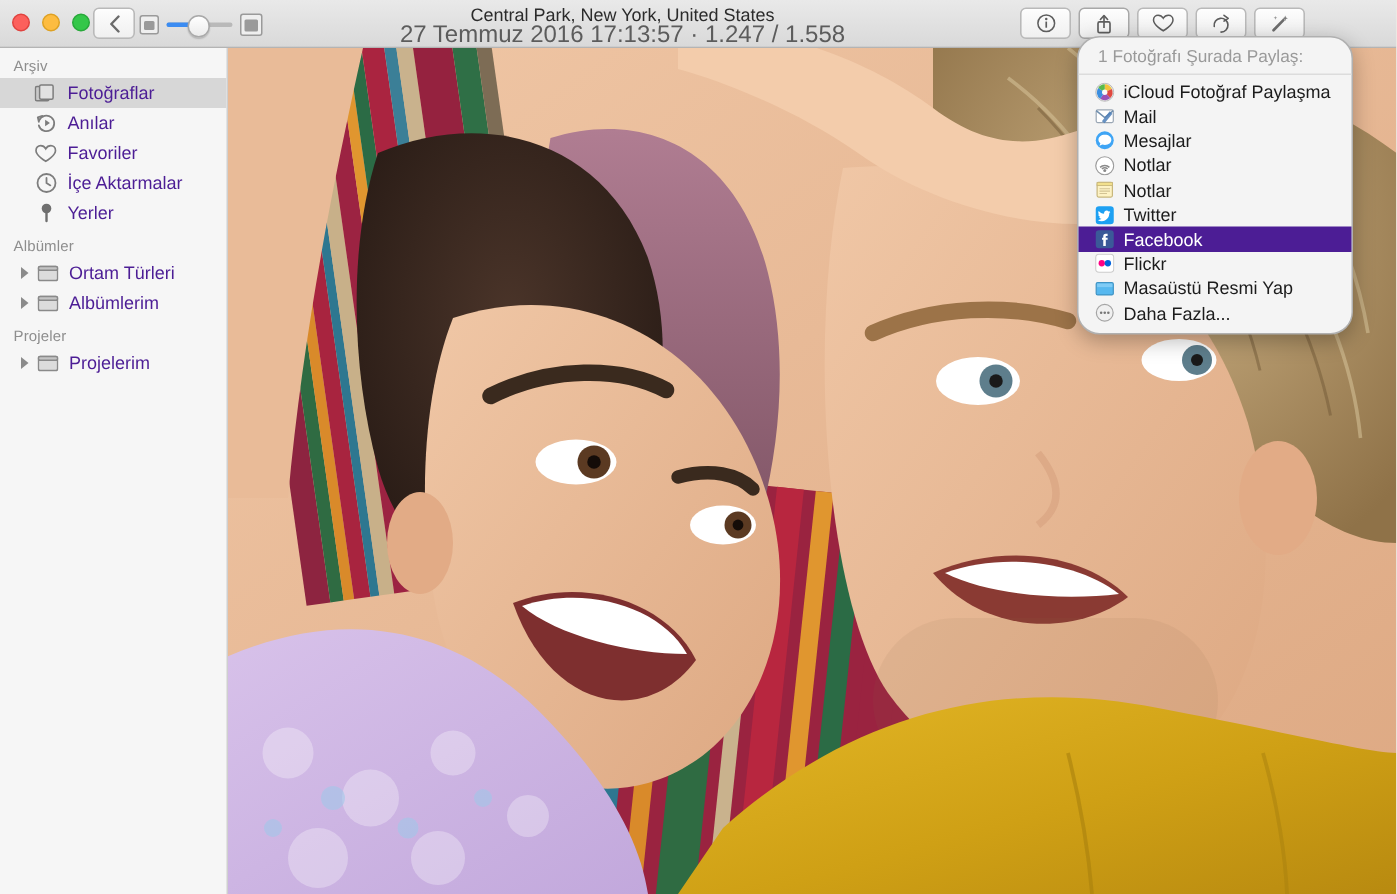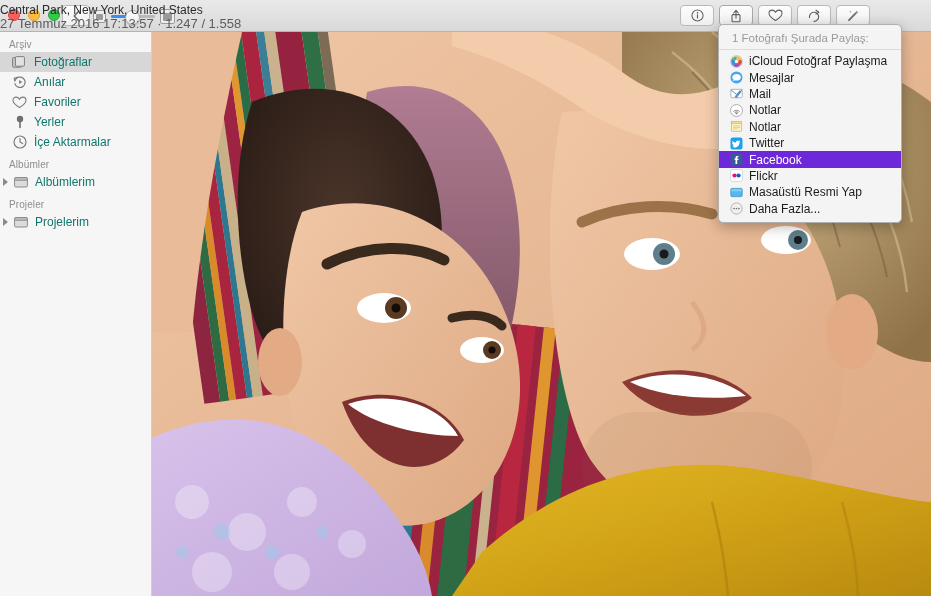--- a/index.html
+++ b/index.html
@@ -54,59 +54,59 @@
     background:#b9b9b9;
   }
   .sliderFill{position:absolute;left:0;top:0;height:3px;border-radius:2px;background:#3b8cf2;}
   .sliderKnob{
     position:absolute;top:-5px;width:13px;height:13px;border-radius:50%;
     background:linear-gradient(to bottom,#ffffff,#ebebeb);
     border:1px solid #a9a9a9;box-shadow:0 1px 1px rgba(0,0,0,.18);
   }
 
   .titleblock{
-    position:absolute;left:0;top:3px;width:830px;
+    position:absolute;left:0;top:3px;width:830px;text-align:center;
     pointer-events:none;
   }
   .title-main{font-size:12px;color:#2b2b2b;line-height:14px;}
-  .title-sub{font-size:13px;color:#5c5c5c;line-height:13px;}
+  .title-sub{font-size:16px;color:#5c5c5c;line-height:13px;}
 
   
   .sidebar{
     position:absolute;left:0;top:32px;width:152px;height:564px;
     background:#f6f6f6;border-right:1px solid #cfcfcf;box-sizing:border-box;
     overflow:hidden;
   }
   .sb-head{
     font-size:10px;color:#8e8e8e;padding:7px 0 2px 9px;letter-spacing:.1px;
   }
   .sb-item{
-    display:flex;align-items:center;height:20px;padding-left:2px;
-    font-size:12px;color:#0f766e;cursor:default;box-sizing:border-box;
+    display:flex;align-items:center;height:20px;padding-left:13px;
+    font-size:12px;color:#4c1d95;cursor:default;box-sizing:border-box;
   }
   .sb-item.selected{background:#d7d7d7;}
   .sb-ico{width:17px;height:16px;margin-right:6px;display:flex;align-items:center;justify-content:center;flex:0 0 auto;}
   .disc{
     width:9px;height:9px;margin-right:1px;flex:0 0 auto;position:relative;
   }
   .disc::before{
     content:"";position:absolute;left:1px;top:0px;
     border-left:5px solid #8b8b8b;border-top:4px solid transparent;border-bottom:4px solid transparent;
   }
 
   
   .photo{
     position:absolute;left:152px;top:32px;width:779px;height:564px;overflow:hidden;
     background:#d8c9b8;
   }
 
   
   .menu{
     position:absolute;left:718px;top:24px;width:184px;
-    background:#f4f4f4;border:1px solid #b0b0b0;border-radius:5px;
+    background:#f4f4f4;border:1px solid #b0b0b0;border-radius:15px;
     box-shadow:0 4px 14px rgba(0,0,0,.28);
     padding:4px 0 5px 0;box-sizing:border-box;
     z-index:40;
   }
   .menu-title{
     font-size:11.5px;color:#9a9a9a;padding:3px 0 5px 13px;
     border-bottom:1px solid #dcdcdc;margin-bottom:3px;
   }
   .mi{
     display:flex;align-items:center;height:16.4px;padding:0 6px 0 11px;
@@ -229,38 +229,48 @@
           <span class="sb-ico">
             <svg xmlns="http://www.w3.org/2000/svg" width="15" height="13" viewBox="0 0 16 14">
               <path d="M8 12.4 C8 12.4 1 8.4 1 4.6 C1 2.5 2.6 1.2 4.3 1.2 C5.8 1.2 7.3 2.2 8 3.4 C8.7 2.2 10.2 1.2 11.7 1.2 C13.4 1.2 15 2.5 15 4.6 C15 8.4 8 12.4 8 12.4 Z" fill="none" stroke="#7d7d7d" stroke-width="1.2"></path>
             </svg>
           </span>
           <span>Favoriler</span>
         </div>
         <div class="sb-item">
           <span style="width: 9px; flex: 0 0 auto;"></span>
           <span class="sb-ico">
+            <svg xmlns="http://www.w3.org/2000/svg" width="14" height="14" viewBox="0 0 14 14">
+              <circle cx="7" cy="7" r="6" fill="none" stroke="#7d7d7d" stroke-width="1.2"></circle>
+              <path d="M7 3.6 V7 L9.6 8.6" fill="none" stroke="#7d7d7d" stroke-width="1.2" stroke-linecap="round"></path>
+            </svg>
+          </span>
+          <span>İçe Aktarmalar</span>
+        </div>
+        <div class="sb-item">
+          <span style="width: 9px; flex: 0 0 auto;"></span>
+          <span class="sb-ico">
             <svg xmlns="http://www.w3.org/2000/svg" width="10" height="14" viewBox="0 0 10 14">
               <circle cx="5" cy="4" r="3.2" fill="#6f6f6f"></circle>
               <rect x="4.2" y="6.6" width="1.6" height="6.6" rx="0.8" fill="#6f6f6f"></rect>
             </svg>
           </span>
           <span>Yerler</span>
         </div>
-        <div class="sb-item">
-          <span style="width: 9px; flex: 0 0 auto;"></span>
-          <span class="sb-ico">
-            <svg xmlns="http://www.w3.org/2000/svg" width="14" height="14" viewBox="0 0 14 14">
-              <circle cx="7" cy="7" r="6" fill="none" stroke="#7d7d7d" stroke-width="1.2"></circle>
-              <path d="M7 3.6 V7 L9.6 8.6" fill="none" stroke="#7d7d7d" stroke-width="1.2" stroke-linecap="round"></path>
-            </svg>
-          </span>
-          <span>İçe Aktarmalar</span>
-        </div>
         <div class="sb-head">Albümler</div>
+        <div class="sb-item">
+          <span class="disc"></span>
+          <span class="sb-ico">
+            <svg xmlns="http://www.w3.org/2000/svg" width="14" height="12" viewBox="0 0 14 12">
+              <rect x="0.6" y="1.6" width="12.8" height="9.4" rx="1.2" fill="#dcdcdc" stroke="#8a8a8a" stroke-width="1"></rect>
+              <rect x="0.6" y="1.6" width="12.8" height="2.6" rx="1.2" fill="#c4c4c4" stroke="#8a8a8a" stroke-width="1"></rect>
+            </svg>
+          </span>
+          <span>Ortam Türleri</span>
+        </div>
         <div class="sb-item">
           <span class="disc"></span>
           <span class="sb-ico">
             <svg xmlns="http://www.w3.org/2000/svg" width="14" height="12" viewBox="0 0 14 12">
               <rect x="0.6" y="1.6" width="12.8" height="9.4" rx="1.2" fill="#dcdcdc" stroke="#8a8a8a" stroke-width="1"></rect>
               <rect x="0.6" y="1.6" width="12.8" height="2.6" rx="1.2" fill="#c4c4c4" stroke="#8a8a8a" stroke-width="1"></rect>
             </svg>
           </span>
           <span>Albümlerim</span>
         </div>
@@ -445,35 +455,35 @@
               <path d="M3.4 10.9 A5.3 5.3 0 0 1 2.2 3.6 L6.5 6.5 Z" fill="#3b8ee0"></path>
               <path d="M2.2 3.6 A5.3 5.3 0 0 1 6.5 1.2 L6.5 6.5 Z" fill="#59ba4a"></path>
               <circle cx="6.5" cy="6.5" r="1.8" fill="#fafafa"></circle>
             </svg>
           </span>
           <span>iCloud Fotoğraf Paylaşma</span>
         </div>
         <div class="mi">
           <span class="mi-ico">
             <svg xmlns="http://www.w3.org/2000/svg" width="13" height="13" viewBox="0 0 13 13">
-              <circle cx="6.5" cy="6.5" r="6" fill="#3fa5f5"></circle>
-              <path d="M6.6 2.9 C9.1 2.9 10.9 4.3 10.9 6.2 C10.9 8.2 9.1 9.6 6.6 9.6 C6 9.6 5.4 9.5 4.9 9.3 L3 10.2 L3.6 8.5 C2.8 7.9 2.3 7.1 2.3 6.2 C2.3 4.3 4.1 2.9 6.6 2.9 Z" fill="#ffffff"></path>
-            </svg>
-          </span>
-          <span>Mesajlar</span>
-        </div>
-        <div class="mi">
-          <span class="mi-ico">
-            <svg xmlns="http://www.w3.org/2000/svg" width="13" height="13" viewBox="0 0 13 13">
               <rect x="0.8" y="2.3" width="11.4" height="8.4" rx="1" fill="#ffffff" stroke="#9aa6b4" stroke-width=".8"></rect>
               <path d="M0.8 2.8 L6.5 7.4 L12.2 2.8" fill="none" stroke="#6f8faf" stroke-width="1"></path>
               <path d="M4.6 9.8 L9.8 3.2 L11.6 4.8 L6.4 11.2 Z" fill="#4d7fb8" opacity=".85"></path>
             </svg>
           </span>
           <span>Mail</span>
+        </div>
+        <div class="mi">
+          <span class="mi-ico">
+            <svg xmlns="http://www.w3.org/2000/svg" width="13" height="13" viewBox="0 0 13 13">
+              <circle cx="6.5" cy="6.5" r="6" fill="#3fa5f5"></circle>
+              <path d="M6.6 2.9 C9.1 2.9 10.9 4.3 10.9 6.2 C10.9 8.2 9.1 9.6 6.6 9.6 C6 9.6 5.4 9.5 4.9 9.3 L3 10.2 L3.6 8.5 C2.8 7.9 2.3 7.1 2.3 6.2 C2.3 4.3 4.1 2.9 6.6 2.9 Z" fill="#ffffff"></path>
+            </svg>
+          </span>
+          <span>Mesajlar</span>
         </div>
         <div class="mi">
           <span class="mi-ico">
             <svg xmlns="http://www.w3.org/2000/svg" width="13" height="13" viewBox="0 0 13 13">
               <circle cx="6.5" cy="6.5" r="6" fill="#ffffff" stroke="#9c9c9c" stroke-width=".8"></circle>
               <path d="M3.4 7.6 A4.4 4.4 0 0 1 9.6 7.6" fill="none" stroke="#8a8a8a" stroke-width="1"></path>
               <path d="M4.6 8.6 A2.9 2.9 0 0 1 8.4 8.6" fill="none" stroke="#8a8a8a" stroke-width="1"></path>
               <circle cx="6.5" cy="9.6" r="1" fill="#8a8a8a"></circle>
             </svg>
           </span>
@@ -491,21 +501,21 @@
         </div>
         <div class="mi">
           <span class="mi-ico">
             <svg xmlns="http://www.w3.org/2000/svg" width="13" height="13" viewBox="0 0 13 13">
               <rect x="0.5" y="0.5" width="12" height="12" rx="2.2" fill="#1da0f2"></rect>
               <path d="M10.4 4.2 c-.3.15-.65.25-1 .3 .36-.22.64-.56.77-.98 -.34.2-.71.35-1.11.43 -.32-.34-.78-.56-1.28-.56 -.97 0-1.76.8-1.76 1.78 0 .14.02.28.05.41 -1.46-.07-2.76-.78-3.63-1.86 -.15.26-.24.56-.24.89 0 .61.31 1.16.78 1.48 -.29-.01-.56-.09-.8-.22v.02c0 .86.6 1.58 1.41 1.74 -.15.04-.3.06-.46.06 -.11 0-.22-.01-.33-.03 .22.71.87 1.22 1.64 1.24 -.6.48-1.36.76-2.18.76 -.14 0-.28-.01-.42-.02 .78.5 1.7.8 2.69.8 3.23 0 5-2.71 5-5.06 0-.08 0-.15-.01-.23 .35-.25.64-.57.87-.93 z" fill="#ffffff"></path>
             </svg>
           </span>
           <span>Twitter</span>
         </div>
-        <div class="mi sel" style="background: #6d28d9;">
+        <div class="mi sel" style="background: #4c1d95;">
           <span class="mi-ico">
             <svg xmlns="http://www.w3.org/2000/svg" width="13" height="13" viewBox="0 0 13 13">
               <rect x="0.5" y="0.5" width="12" height="12" rx="2.2" fill="#3b5998"></rect>
               <path d="M8.4 6.9 h-1.2 v4.1 h-1.7 v-4.1 h-.85 v-1.4 h.85 v-.9 c0-1.06.45-1.7 1.72-1.7 h1.18 v1.4 h-.74 c-.48 0-.51.18-.51.52 v.68 h1.26 z" fill="#ffffff"></path>
             </svg>
           </span>
           <span>Facebook</span>
         </div>
         <div class="mi">
           <span class="mi-ico">

